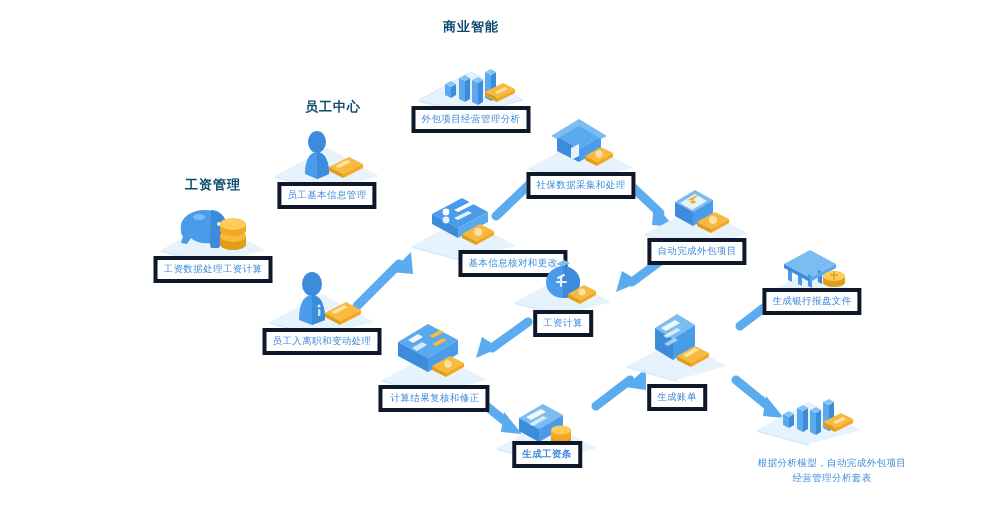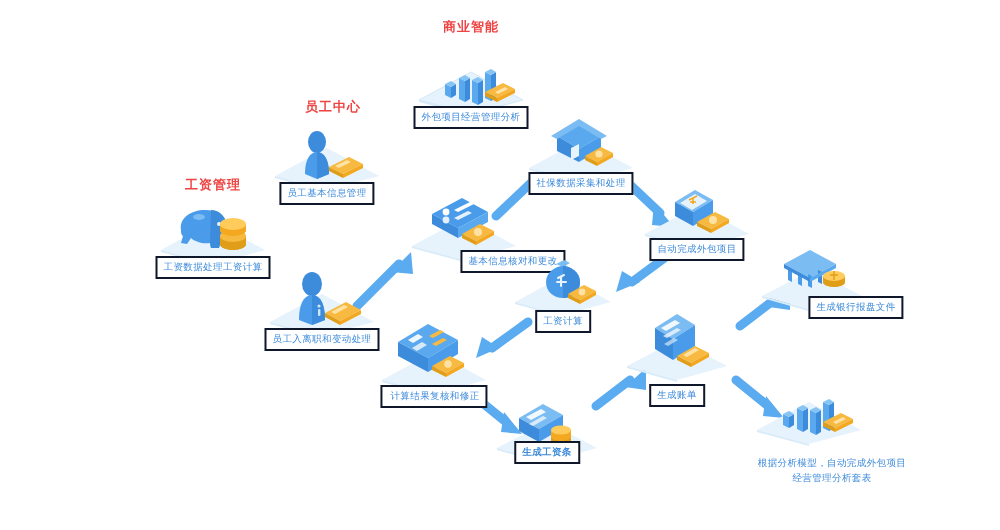--- a/index.html
+++ b/index.html
@@ -6,35 +6,35 @@
   html, body {
     width: 1000px; height: 530px;
     background: #ffffff;
     font-family: "DejaVu Sans", "Liberation Sans", sans-serif;
     overflow: hidden;
   }
   #canvas { position: relative; width: 1000px; height: 530px; }
 
   .section-title {
     position: absolute;
-    color: #ef4444;
+    color: #0c4a6e;
     font-size: 13px;
     font-weight: bold;
     letter-spacing: 1px;
     white-space: nowrap;
     text-align: center;
   }
 
   .node { position: absolute; }
 
   .node-art { position: absolute; left: 0; top: 0; }
 
   .node-label {
     position: absolute;
-    border: 2px solid #0f172a;
+    border: 4px solid #0f172a;
     color: #3c8ada;
     background: #ffffff;
     font-size: 9.5px;
     line-height: 1;
     padding: 4px 6px 5px 6px;
     white-space: nowrap;
     letter-spacing: 0.4px;
     text-align: center;
   }
 
@@ -368,21 +368,21 @@
         <path d="M28 30 L54 44 L54 48 L28 34 Z" fill="#3d8cdc"></path>
         <path d="M54 44 L80 30 L80 34 L54 48 Z" fill="#5aa9ee"></path>
       </g>
       <g>
         <ellipse cx="78" cy="48" rx="11" ry="5" fill="#e09d18"></ellipse>
         <path d="M67 42 L67 48 A11 5 0 0 0 89 48 L89 42 Z" fill="#e09d18"></path>
         <ellipse cx="78" cy="42" rx="11" ry="5" fill="#ffcc5c"></ellipse>
         <path d="M74 41 L82 41 M78 37 L78 46" stroke="#e09d18" stroke-width="1.4"></path>
       </g>
     </svg>
-    <div class="node-label" style="left:56px; top:62px; transform:translateX(-50%);margin-left:44px;">生成银行报盘文件</div>
+    <div class="node-label" style="left:56px; top:54px; transform:translateX(-50%);">生成银行报盘文件</div>
   </div>
 
   <div class="node" style="left:749px; top:374px;">
     <svg class="node-art" width="120" height="72" viewBox="0 0 120 72">
       <path d="M60 28 L112 56 L60 70 L8 56 Z" fill="#e6f2fc"></path>
       <path d="M8 56 L60 70 L60 72 L8 58 Z" fill="#d8ebf9"></path>
       <g>
         <path d="M34 40 L40 43 L40 54 L34 51 Z" fill="#5aa9ee"></path>
         <path d="M40 43 L45 40 L45 51 L40 54 Z" fill="#3d8cdc"></path>
         <path d="M34 40 L40 37 L45 40 L40 43 Z" fill="#86c4f4"></path>

